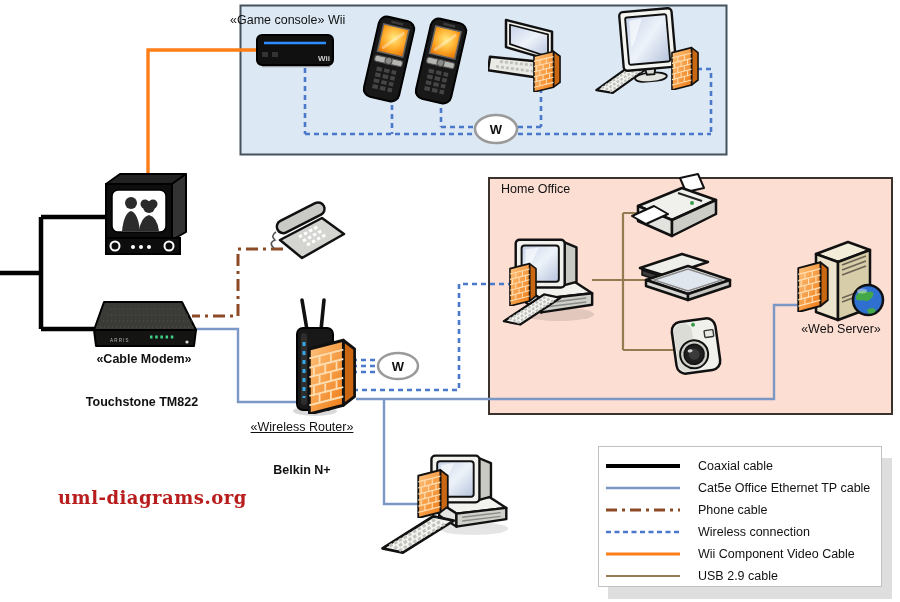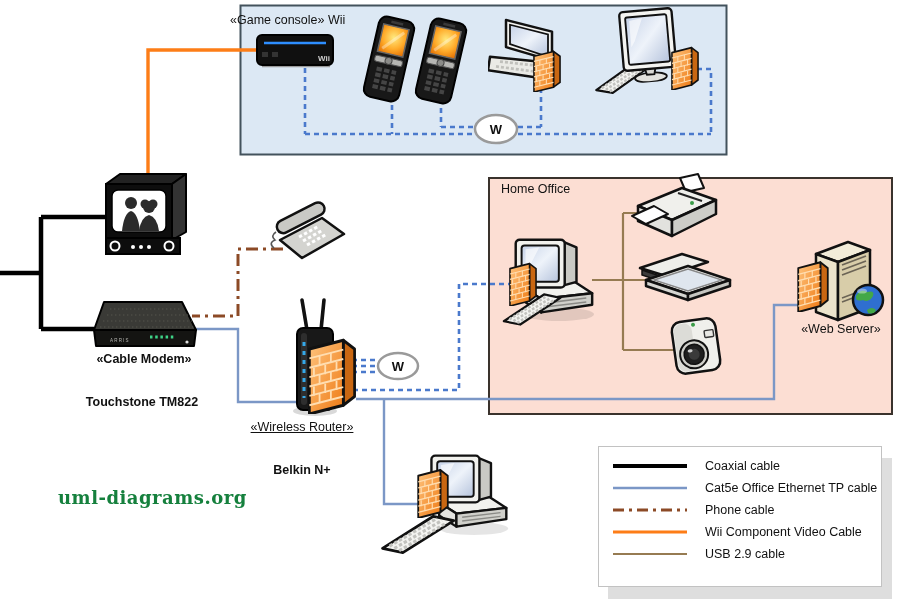--- a/index.html
+++ b/index.html
@@ -3,25 +3,25 @@
 <meta charset="utf-8">
 <style>
   html,body{margin:0;padding:0;background:#ffffff;}
   #stage{position:relative;width:900px;height:602px;background:#ffffff;overflow:hidden;
          font-family:"Liberation Sans",sans-serif;}
   #art{position:absolute;left:0;top:0;}
   .lbl{position:absolute;font-size:12.5px;color:#111;line-height:1.15;white-space:nowrap;}
   .lbl.center{text-align:center;width:200px;}
   .lbl.bold{font-weight:bold;margin-top:29px;}
   #watermark{position:absolute;left:58px;top:487px;font-family:"DejaVu Serif",serif;
-             font-weight:bold;font-size:18px;color:#15803d;letter-spacing:.5px;}
+             font-weight:bold;font-size:18px;color:#b91c1c;letter-spacing:.5px;}
   
   #legend{position:absolute;left:598px;top:446px;width:284px;height:141px;background:#fff;
           border:1px solid #c2c2c2;box-shadow:10px 12px 0 0 #dedede;box-sizing:border-box;
-          padding:8px 0 0 12px;}
+          padding:8px 0 0 5px;}
   .lg-row{display:flex;align-items:center;height:22px;}
   .lg-swatch{flex:0 0 78px;margin-right:16px;}
   .lg-label{font-size:12.5px;color:#111;white-space:nowrap;}
   
   .ln{fill:none;stroke-linecap:butt;stroke-linejoin:miter;}
   .ln-coax{stroke:var(--c-coax,#000);stroke-width:4.5;}
   .ln-eth{stroke:var(--c-eth,#7b97c6);stroke-width:2.4;}
   .ln-phone{stroke:var(--c-phone,#8c4a26);stroke-width:3;stroke-dasharray:12 5 3 5;}
   .ln-wifi{stroke:var(--c-wifi,#4a79cc);stroke-width:2.6;stroke-dasharray:5 4;}
   .ln-wii{stroke:var(--c-wii,#fd7d17);stroke-width:3.4;}
@@ -300,20 +300,26 @@
           <span class="lg-label">Cat5e Office Ethernet TP cable</span>
         </div>
         <div class="lg-row">
           <svg class="lg-swatch" width="78" height="12">
             <line x1="2" y1="6" x2="76" y2="6" stroke="#8c4a26" stroke-width="3" stroke-dasharray="11 5 3 5"></line>
           </svg>
           <span class="lg-label">Phone cable</span>
         </div>
         <div class="lg-row">
           <svg class="lg-swatch" width="78" height="12">
+            <line x1="2" y1="6" x2="76" y2="6" stroke="#4a79cc" stroke-width="2.6" stroke-dasharray="5 3.5"></line>
+          </svg>
+          <span class="lg-label">Wireless connection</span>
+        </div>
+        <div class="lg-row">
+          <svg class="lg-swatch" width="78" height="12">
             <line x1="2" y1="6" x2="76" y2="6" stroke="#fd7d17" stroke-width="3.2"></line>
           </svg>
           <span class="lg-label">Wii Component Video Cable</span>
         </div>
         <div class="lg-row">
           <svg class="lg-swatch" width="78" height="12">
             <line x1="2" y1="6" x2="76" y2="6" stroke="#967b52" stroke-width="2.2"></line>
           </svg>
           <span class="lg-label">USB 2.9 cable</span>
         </div>

